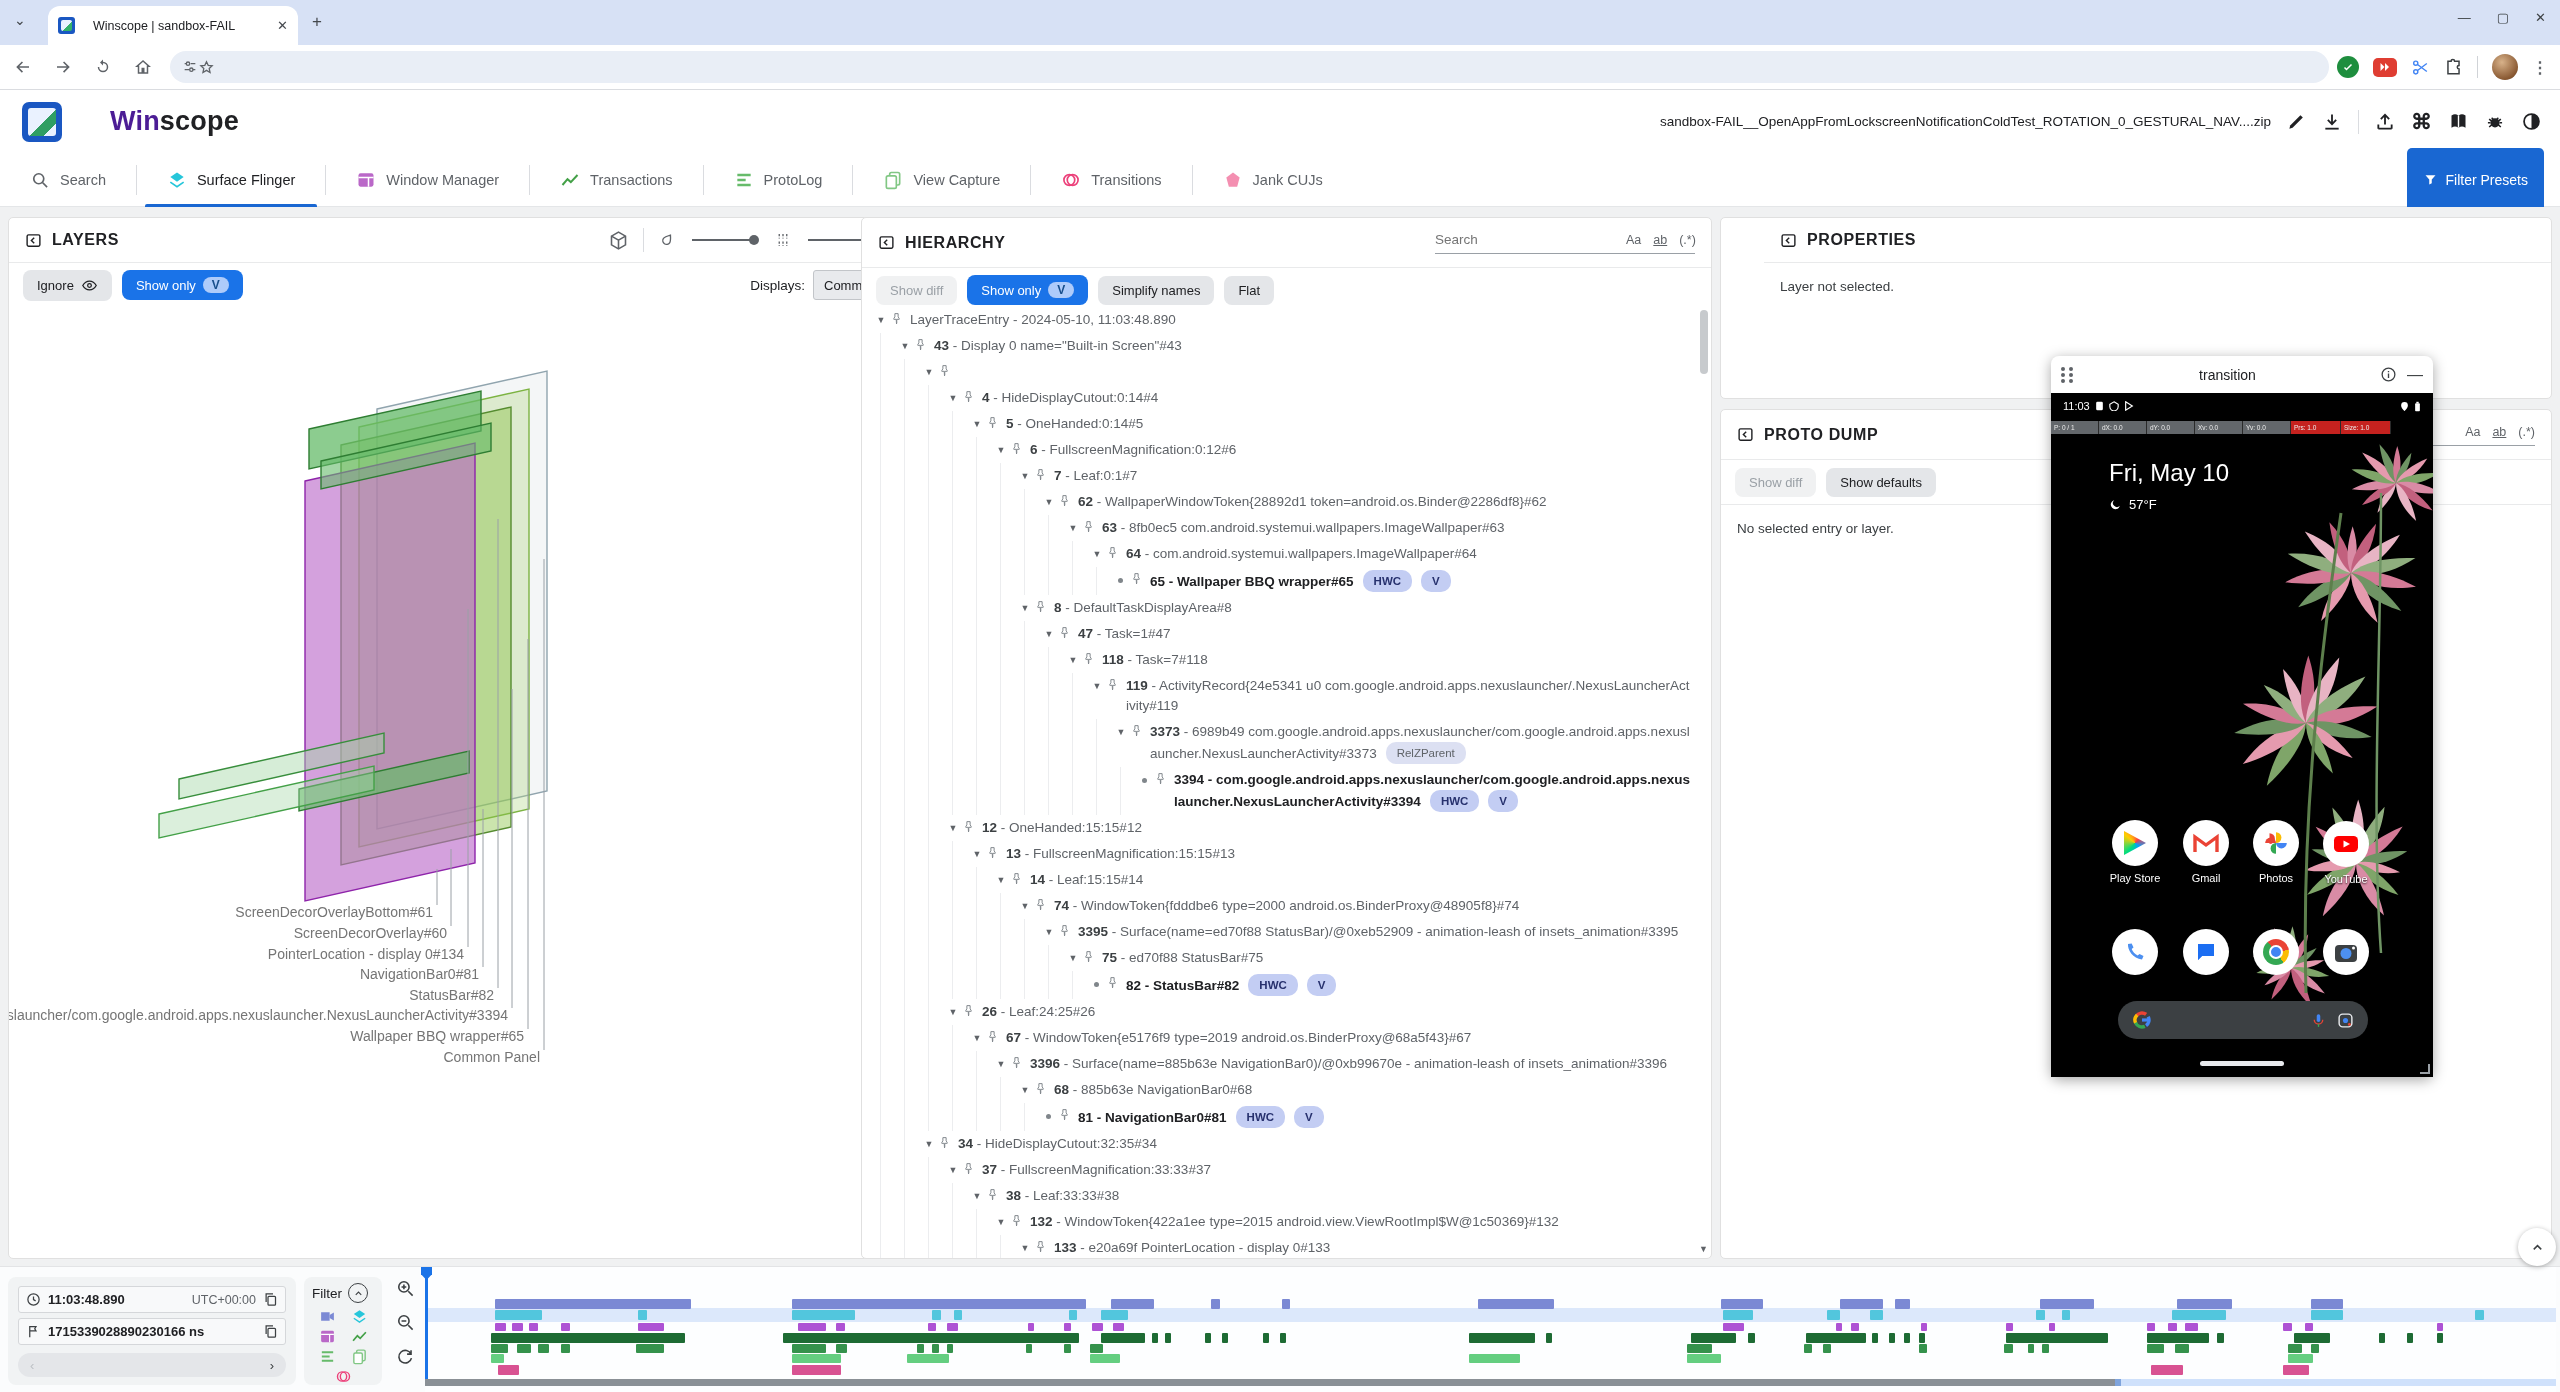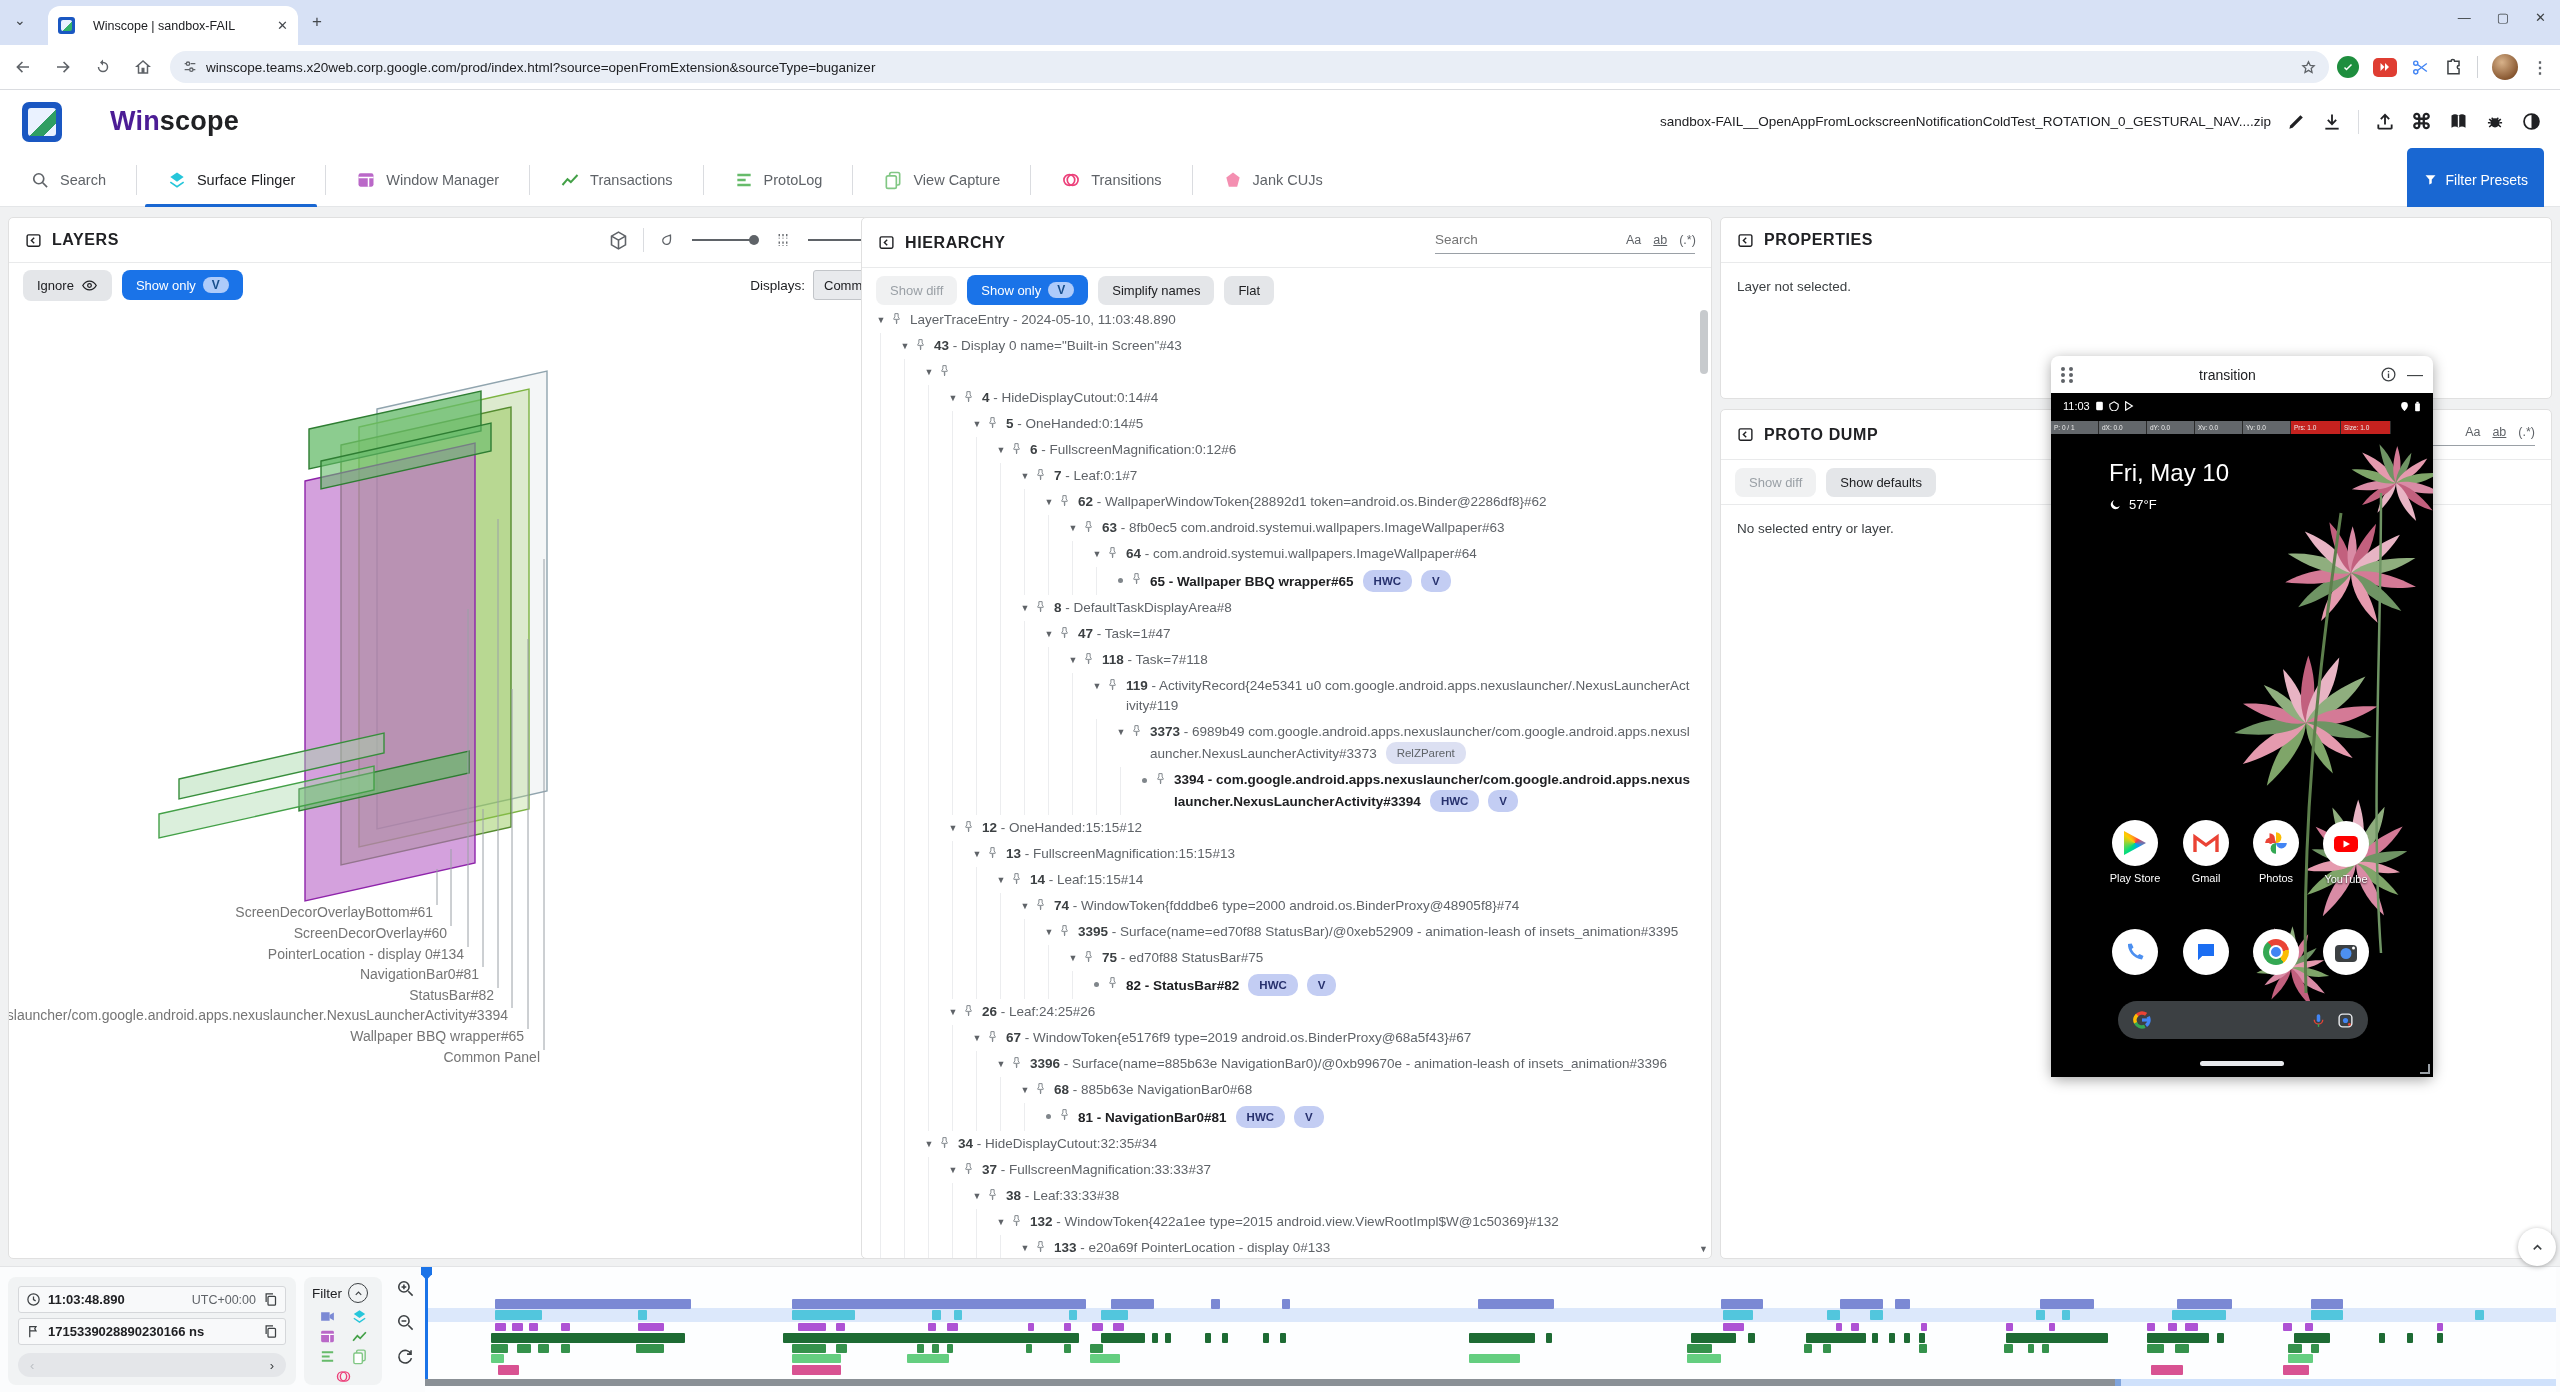--- a/index.html
+++ b/index.html
@@ -176,21 +176,20 @@
       <svg width="18" height="18" viewBox="0 0 24 24">
         <path d="M12 4l-8 7h2v9h5v-6h2v6h5v-9h2z" fill="none" stroke="#5F6368" stroke-width="2"></path>
       </svg>
     </span>
   <div id="url-pill">
     <svg width="16" height="16" viewBox="0 0 24 24">
         <circle cx="9" cy="7" r="2.5" fill="none" stroke="#5F6368" stroke-width="2"></circle>
         <path d="M13 7h7M4 7h2M4 16h7M16 16h4" stroke="#5F6368" stroke-width="2"></path>
         <circle cx="14" cy="16" r="2.5" fill="none" stroke="#5F6368" stroke-width="2"></circle>
       </svg>
-    <span id="url-text">winscope.teams.x20web.corp.google.com/prod/index.html?source=openFromExtension&amp;sourceType=buganizer</span>
     <svg width="17" height="17" viewBox="0 0 24 24">
         <path d="M12 4l2.4 5 5.6.6-4.2 3.8 1.2 5.6L12 16l-5 3 1.2-5.6L4 9.6 9.6 9z" fill="none" stroke="#5F6368" stroke-width="1.8"></path>
       </svg>
   </div>
   <div id="ext-icons">
     <span id="ext-check">
         <svg width="12" height="12" viewBox="0 0 24 24">
           <path d="M5 13l4 4 10-10" fill="none" stroke="#fff" stroke-width="3"></path>
         </svg>
       </span>
@@ -976,21 +975,21 @@
               <path d="M9 3h6v6l2 3v1.5h-4.5V20L12 22l-.5-8.5H7V12l2-3z" fill="none" stroke="#80868B" stroke-width="1.8"></path>
             </svg>
           </span>
           <span class="ttext"><b>133</b> - e20a69f PointerLocation - display 0#133</span>
         </div>
       </div>
     <div id="tree-scroll"></div>
     <div id="tree-scroll-arrow">▼</div>
   </div>
 
-  <div class="card" style="left:1720px;top:10px;width:832px;height:182px;">
+  <div class="card" style="left:1720px;top:10px;width:832px;height:182px;padding-left:43px;">
     <div class="card-head">
       <span class="ghost-ic">
           <svg width="17" height="17" viewBox="0 0 24 24">
             <rect x="3" y="4" width="18" height="16" rx="2" fill="none" stroke="#202124" stroke-width="2"></rect>
             <path d="M13 8l-4 4 4 4" fill="none" stroke="#202124" stroke-width="2"></path>
           </svg>
         </span>
       <span class="card-title">PROPERTIES</span>
     </div>
     <div class="empty-text">Layer not selected.</div>

